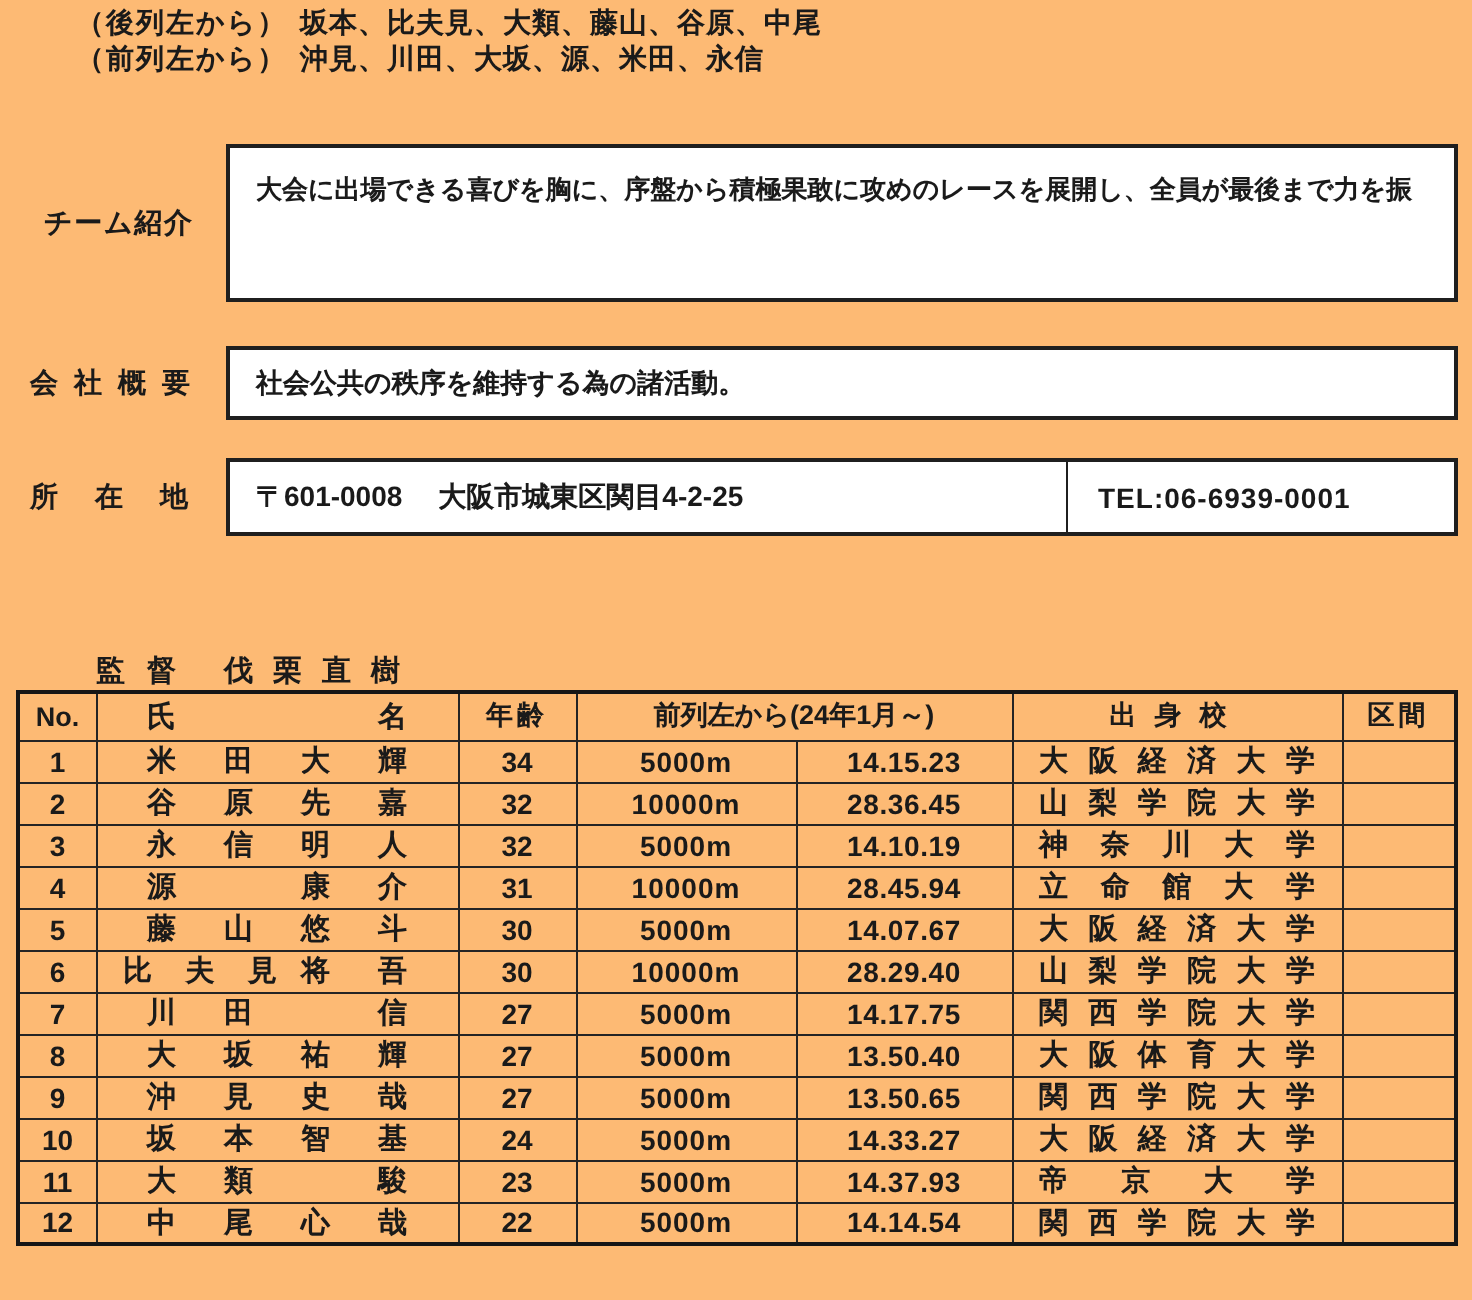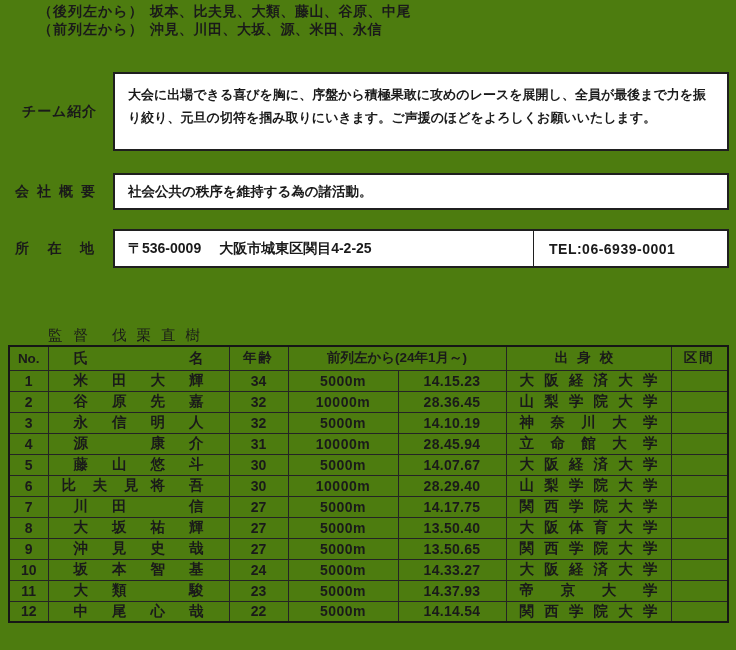--- a/index.html
+++ b/index.html
@@ -1,17 +1,17 @@
 <!DOCTYPE html>
 <html><head>
 <meta charset="utf-8">
 <style>
   html,body{margin:0;padding:0;background:#fff;}
   .page{
-    position:relative; width:736px; height:650px; background:#4d7c0f;
+    position:relative; width:736px; height:650px; background:#fdba74;
     font-family:"Liberation Sans","DejaVu Sans",sans-serif;
     color:#1a1a1a; overflow:hidden;
     -webkit-font-smoothing:antialiased;
   }
   .abs{position:absolute;}
   .cjk{font-weight:600; font-size:14px; line-height:16px; white-space:nowrap;}
   
   .cap-label{left:38px; letter-spacing:1px;}
   .cap-names{left:150px; width:470px; text-align:left; letter-spacing:.5px;}
   
@@ -21,21 +21,21 @@
   .intro-box{left:113px; top:72px; width:616px; height:79px; padding:10px 13px 0 13px;}
   .intro-line{font-size:13px; font-weight:600; line-height:22.5px; white-space:nowrap; overflow:hidden;}
   .company-box{left:113px; top:173px; width:616px; height:37px; display:flex; align-items:center; padding:0 13px;}
   .company-text{font-size:13.5px; font-weight:600;}
   .addr-box{left:113px; top:229px; width:616px; height:39px; display:flex; align-items:stretch; padding:0;}
   .addr-left{flex:0 0 419px; display:flex; align-items:center; gap:18px; padding-left:13px;
              border-right:1.5px solid #1f1f1f; box-sizing:border-box; font-size:14px; font-weight:600;}
   .addr-right{flex:1; display:flex; align-items:center; padding-left:15px; font-size:14px; font-weight:600;
               letter-spacing:.5px;}
   
-  .director{left:48px; top:326px; display:flex; gap:13px; font-size:14.5px; font-weight:400;}
+  .director{left:48px; top:326px; display:flex; gap:13px; font-size:14.5px; font-weight:700;}
   .director .t{letter-spacing:11px;}
   .director .n{letter-spacing:10px;}
   
   table.roster{
     position:absolute; left:8px; top:345px; width:719px;
     border-collapse:collapse; table-layout:fixed;
     border:2.5px solid #161616;
   }
   table.roster th, table.roster td{
     border:1.5px solid #242424; padding:0; overflow:hidden;
@@ -67,41 +67,40 @@
 
   <div class="abs cjk char-justify" style="left:22px; top:103px; width:74px;">
       <span>チ</span>
       <span>ー</span>
       <span>ム</span>
       <span>紹</span>
       <span>介</span>
     </div>
   <div class="box intro-box">
     <div class="intro-line">大会に出場できる喜びを胸に、序盤から積極果敢に攻めのレースを展開し、全員が最後まで力を振</div>
-    <div class="intro-line">り絞り、元旦の切符を掴み取りにいきます。ご声援のほどをよろしくお願いいたします。</div>
   </div>
 
   <div class="abs cjk char-justify" style="left:15px; top:183px; width:80px;">
       <span>会</span>
       <span>社</span>
       <span>概</span>
       <span>要</span>
     </div>
   <div class="box company-box">
     <span class="company-text">社会公共の秩序を維持する為の諸活動。</span>
   </div>
 
   <div class="abs cjk char-justify" style="left:15px; top:240px; width:79px;">
       <span>所</span>
       <span>在</span>
       <span>地</span>
     </div>
   <div class="box addr-box">
     <div class="addr-left">
-      <span>〒536-0009</span>
+      <span>〒601-0008</span>
       <span>大阪市城東区関目4-2-25</span>
     </div>
     <div class="addr-right">
       <span>TEL:06-6939-0001</span>
     </div>
   </div>
 
   <div class="abs director">
     <span class="t">監督</span>
     <span class="n">伐栗直樹</span>

